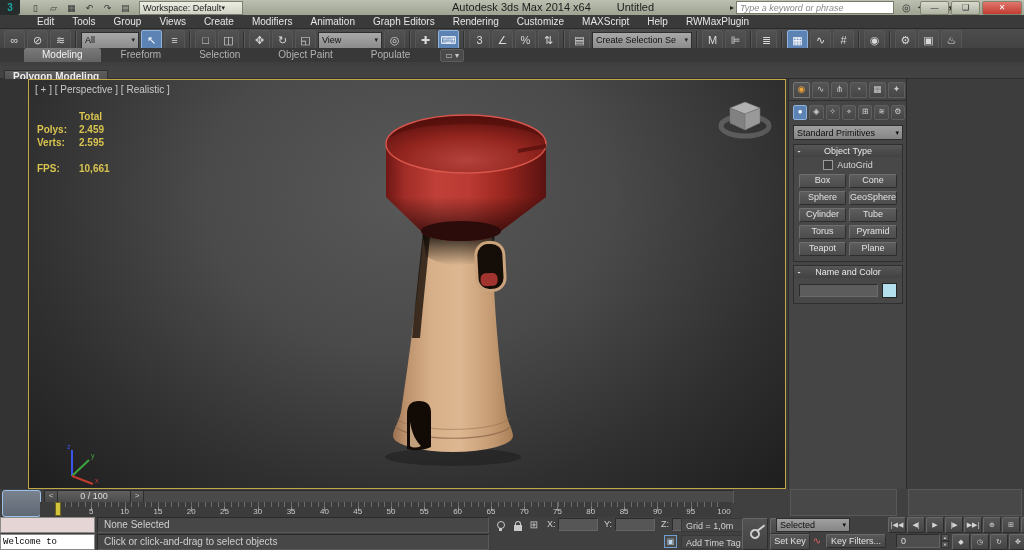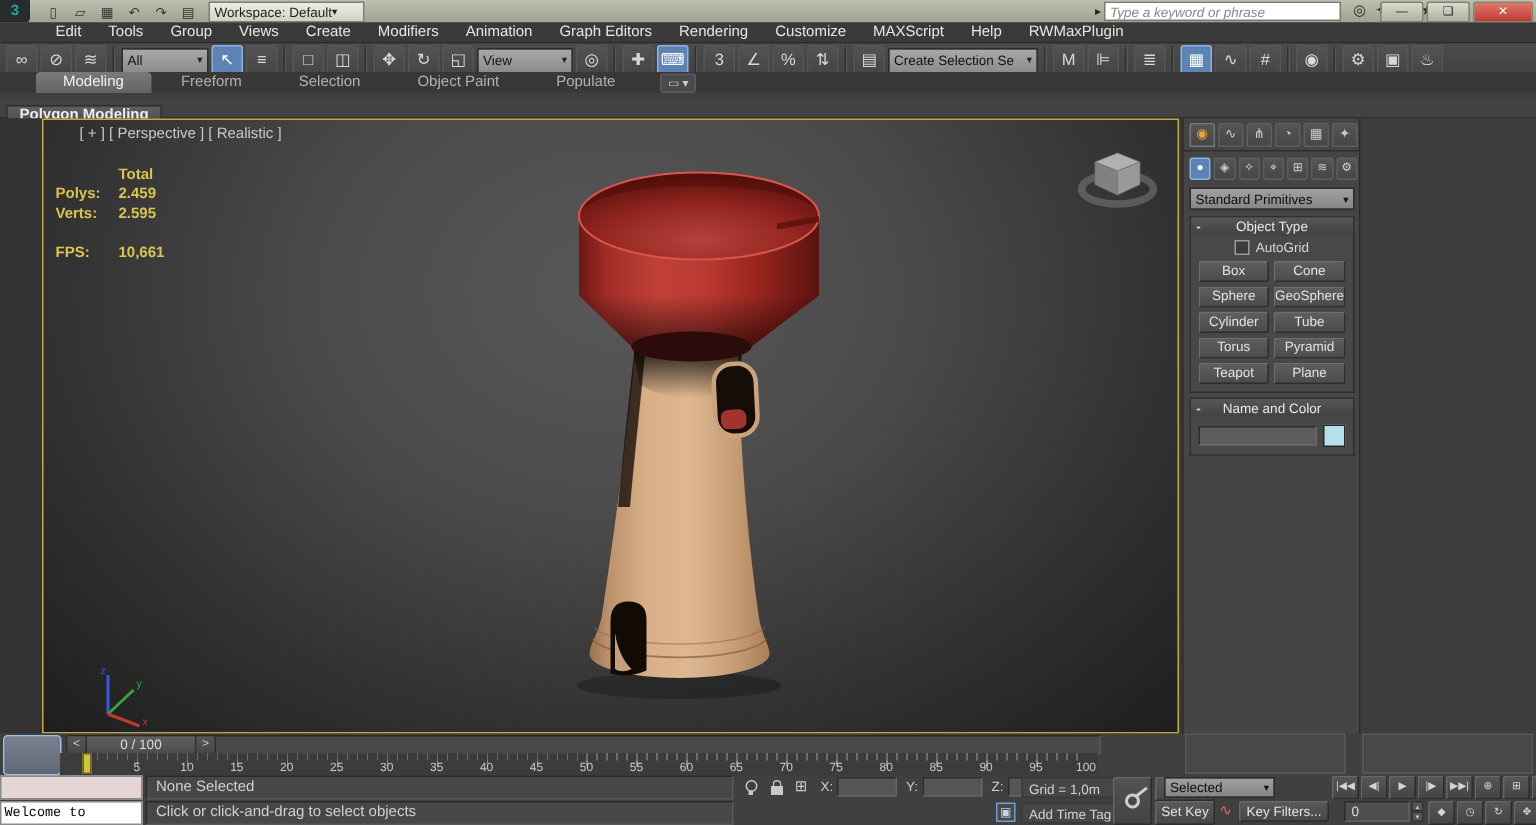--- a/index.html
+++ b/index.html
@@ -50,21 +50,21 @@
   .rconfig{margin-left:10px;font-size:8px;color:#ccc;background:#4a4a4a;border:1px solid #5c5c5c;
     border-radius:2px;padding:0 4px;line-height:11px;}
   .paneltabs{position:absolute;left:0;top:66px;width:1024px;height:13px;background:#424242;border-bottom:1px solid #2e2e2e;box-sizing:border-box;}
   .ptab{display:inline-block;margin-left:4px;background:linear-gradient(#5e5e5e,#4c4c4c);color:#ececec;
     font-size:10px;font-weight:bold;padding:0 8px;line-height:12px;border:1px solid #2f2f2f;border-bottom:none;}
   
   .main{position:absolute;left:0;top:79px;width:1024px;height:410px;background:#3a3a3a;}
   .leftstrip{position:absolute;left:0;top:0;width:28px;height:410px;background:#333;}
   .viewport{position:absolute;left:28px;top:0;width:758px;height:410px;border:1px solid #c0a848;box-sizing:border-box;
     background:radial-gradient(ellipse at 50% 28%, #585858 0%, #4a4a4a 38%, #303030 72%, #1e1e1e 100%);}
-  .vplabel{position:absolute;left:24px;top:4px;font-size:10px;color:#c9c9c9;}
+  .vplabel{position:absolute;left:6px;top:4px;font-size:10px;color:#c9c9c9;}
   .vpstats{position:absolute;left:8px;top:30px;font-size:10px;font-weight:bold;color:#d8c44f;line-height:13px;}
   .vpstats .srow{display:flex;}
   .vpstats .sl{width:42px;text-align:left;}
   .vpstats .gap{height:13px;}
   .modelsvg{position:absolute;left:0;top:0;}
   
   .cmdpanel{position:absolute;left:788px;top:0;width:118px;height:410px;background:#454545;border-left:1px solid #2b2b2b;}
   .rightvoid{position:absolute;left:906px;top:0;width:118px;height:410px;background:#3d3d3d;border-left:1px solid #2b2b2b;}
   .cptabs{display:flex;gap:2px;padding:3px 2px 2px 4px;border-bottom:1px solid #2f2f2f;}
   .cptab{width:15px;height:14px;background:linear-gradient(#555,#464646);border:1px solid #5f5f5f;border-radius:2px 2px 0 0;
@@ -160,20 +160,23 @@
         <span class="qbtn">▱</span>
         <span class="qbtn">▦</span>
         <span class="qbtn">↶</span>
         <span class="qbtn">↷</span>
         <span class="qbtn">▤</span>
       </div>
     <div class="wsel" style="margin-left:6px;">
       <span>Workspace: Default</span>
       <span style="font-size:7px;">▾</span>
     </div>
+    <div class="titletext">
+      <span>Autodesk 3ds Max  2014 x64</span><b>Untitled</b>
+    </div>
     <div class="searchwrap">
       <span class="searcharrow">▸</span>
       <input class="searchbox" placeholder="Type a keyword or phrase" style="">
       <div class="sicons">
           <span class="sicon">◎</span>
           <span class="sicon">✦</span>
           <span class="sicon">►</span>
           <span class="sicon">★</span>
           <span class="sicon">?</span>
         </div>

